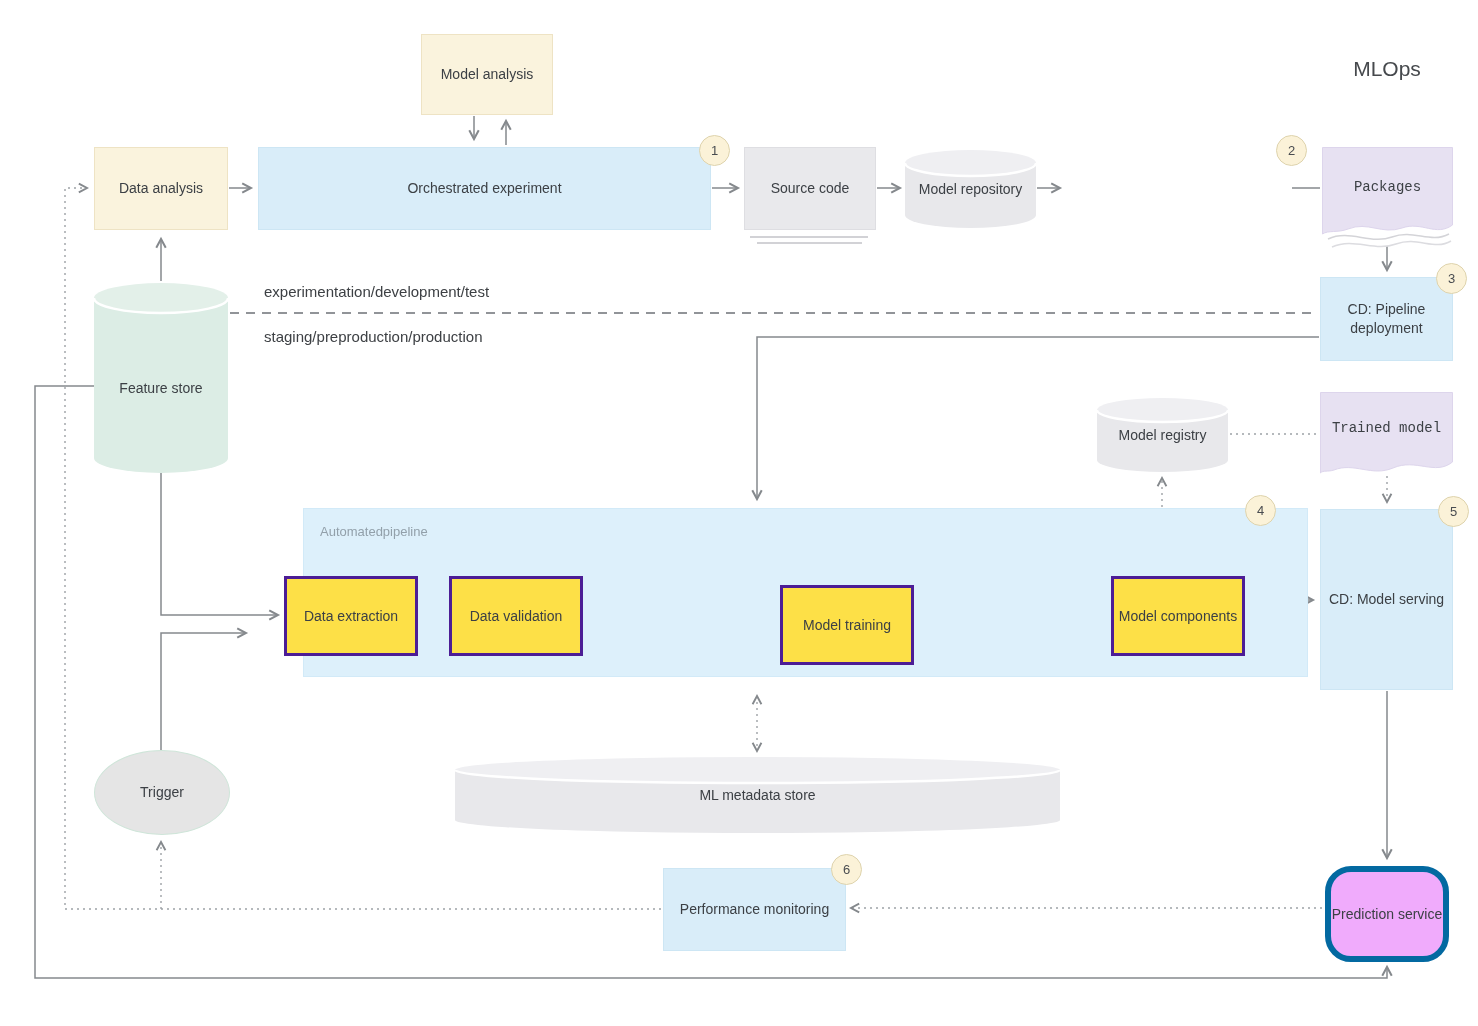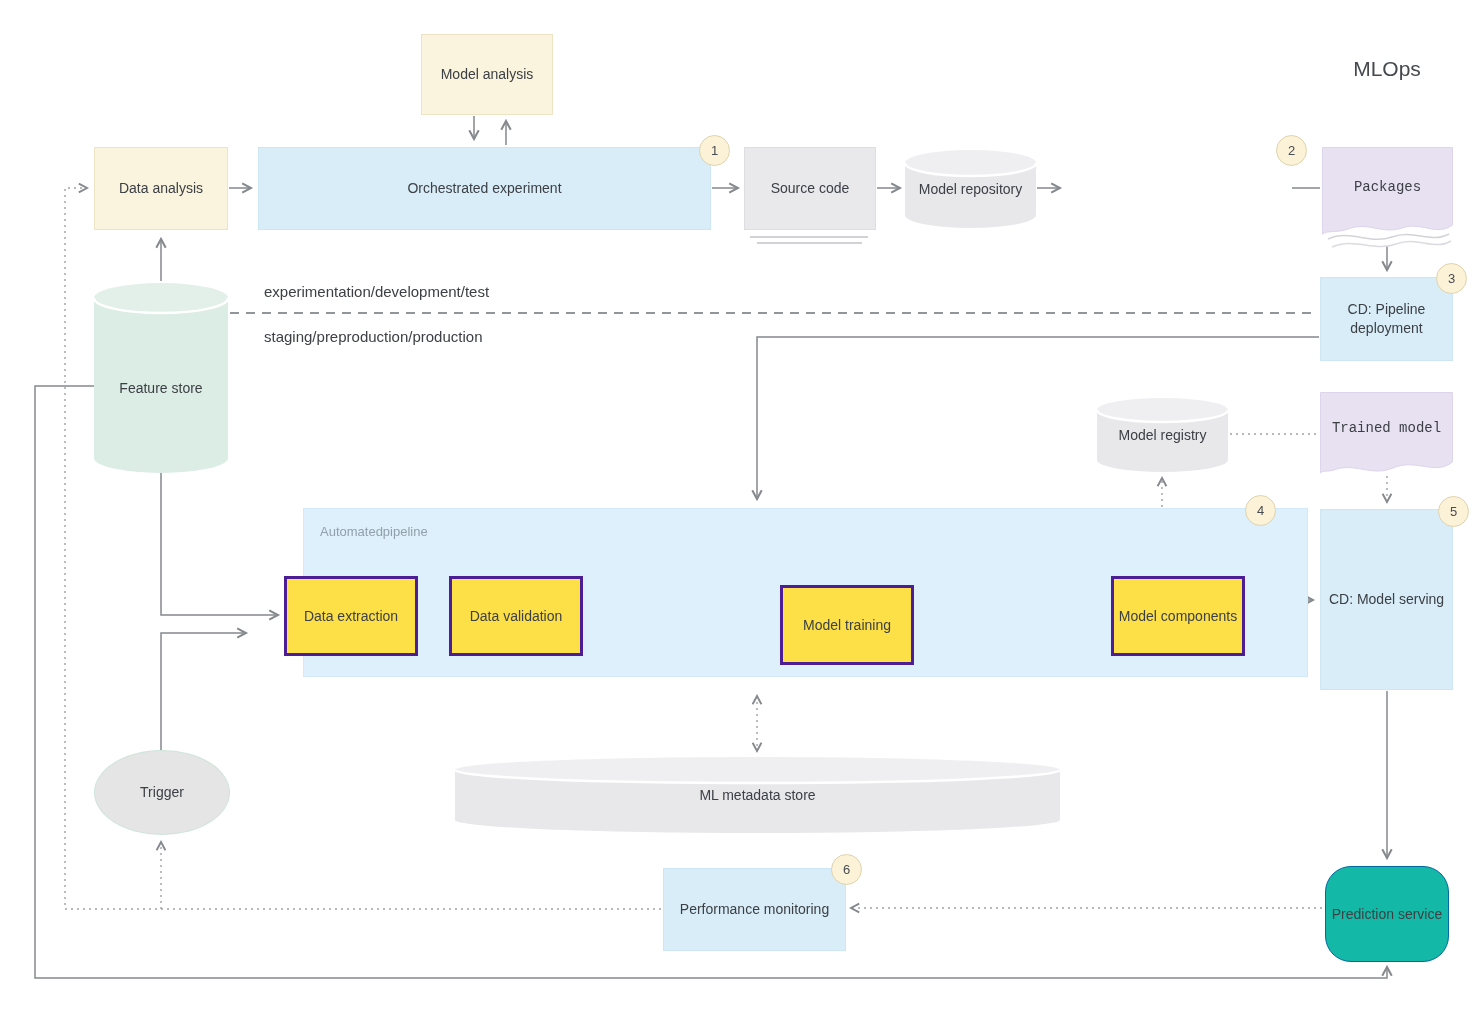--- a/index.html
+++ b/index.html
@@ -10,21 +10,21 @@
   .node{
     position:absolute;display:flex;align-items:center;justify-content:center;
     box-sizing:border-box;text-align:center;font-size:14px;line-height:1.35;
     color:#3c4045;z-index:2;
   }
   .cream{background:#faf3dd;border:1px solid #eee3c4;}
   .blue{background:#d9edf9;border:1px solid #cde6f4;}
   .gray-box{background:#e9e9ec;border:1px solid #dedee2;}
   .pipeline{background:#ddf0fb;border:1px solid #d2eaf8;}
   .white-box{background:#fde047;border:3px solid #4c1d95;}
-  .pink{background:#14b8a6;border:1px solid #0369a1;border-radius:26px;}
+  .pink{background:#f0abfc;border:6px solid #0369a1;border-radius:26px;}
   .ellipse{background:#e5e5e5;border:1px solid #cfe5d9;border-radius:50%;}
   .cyl{position:absolute;z-index:2;}
   .cyl svg{position:absolute;left:0;top:0;width:100%;height:100%;}
   .cyl .label{
     position:relative;z-index:2;width:100%;height:100%;
     display:flex;align-items:center;justify-content:center;
     font-size:14px;line-height:1.35;color:#3c4045;text-align:center;
   }
   .doc{position:absolute;z-index:2;}
   .doc svg{position:absolute;left:0;top:0;}

